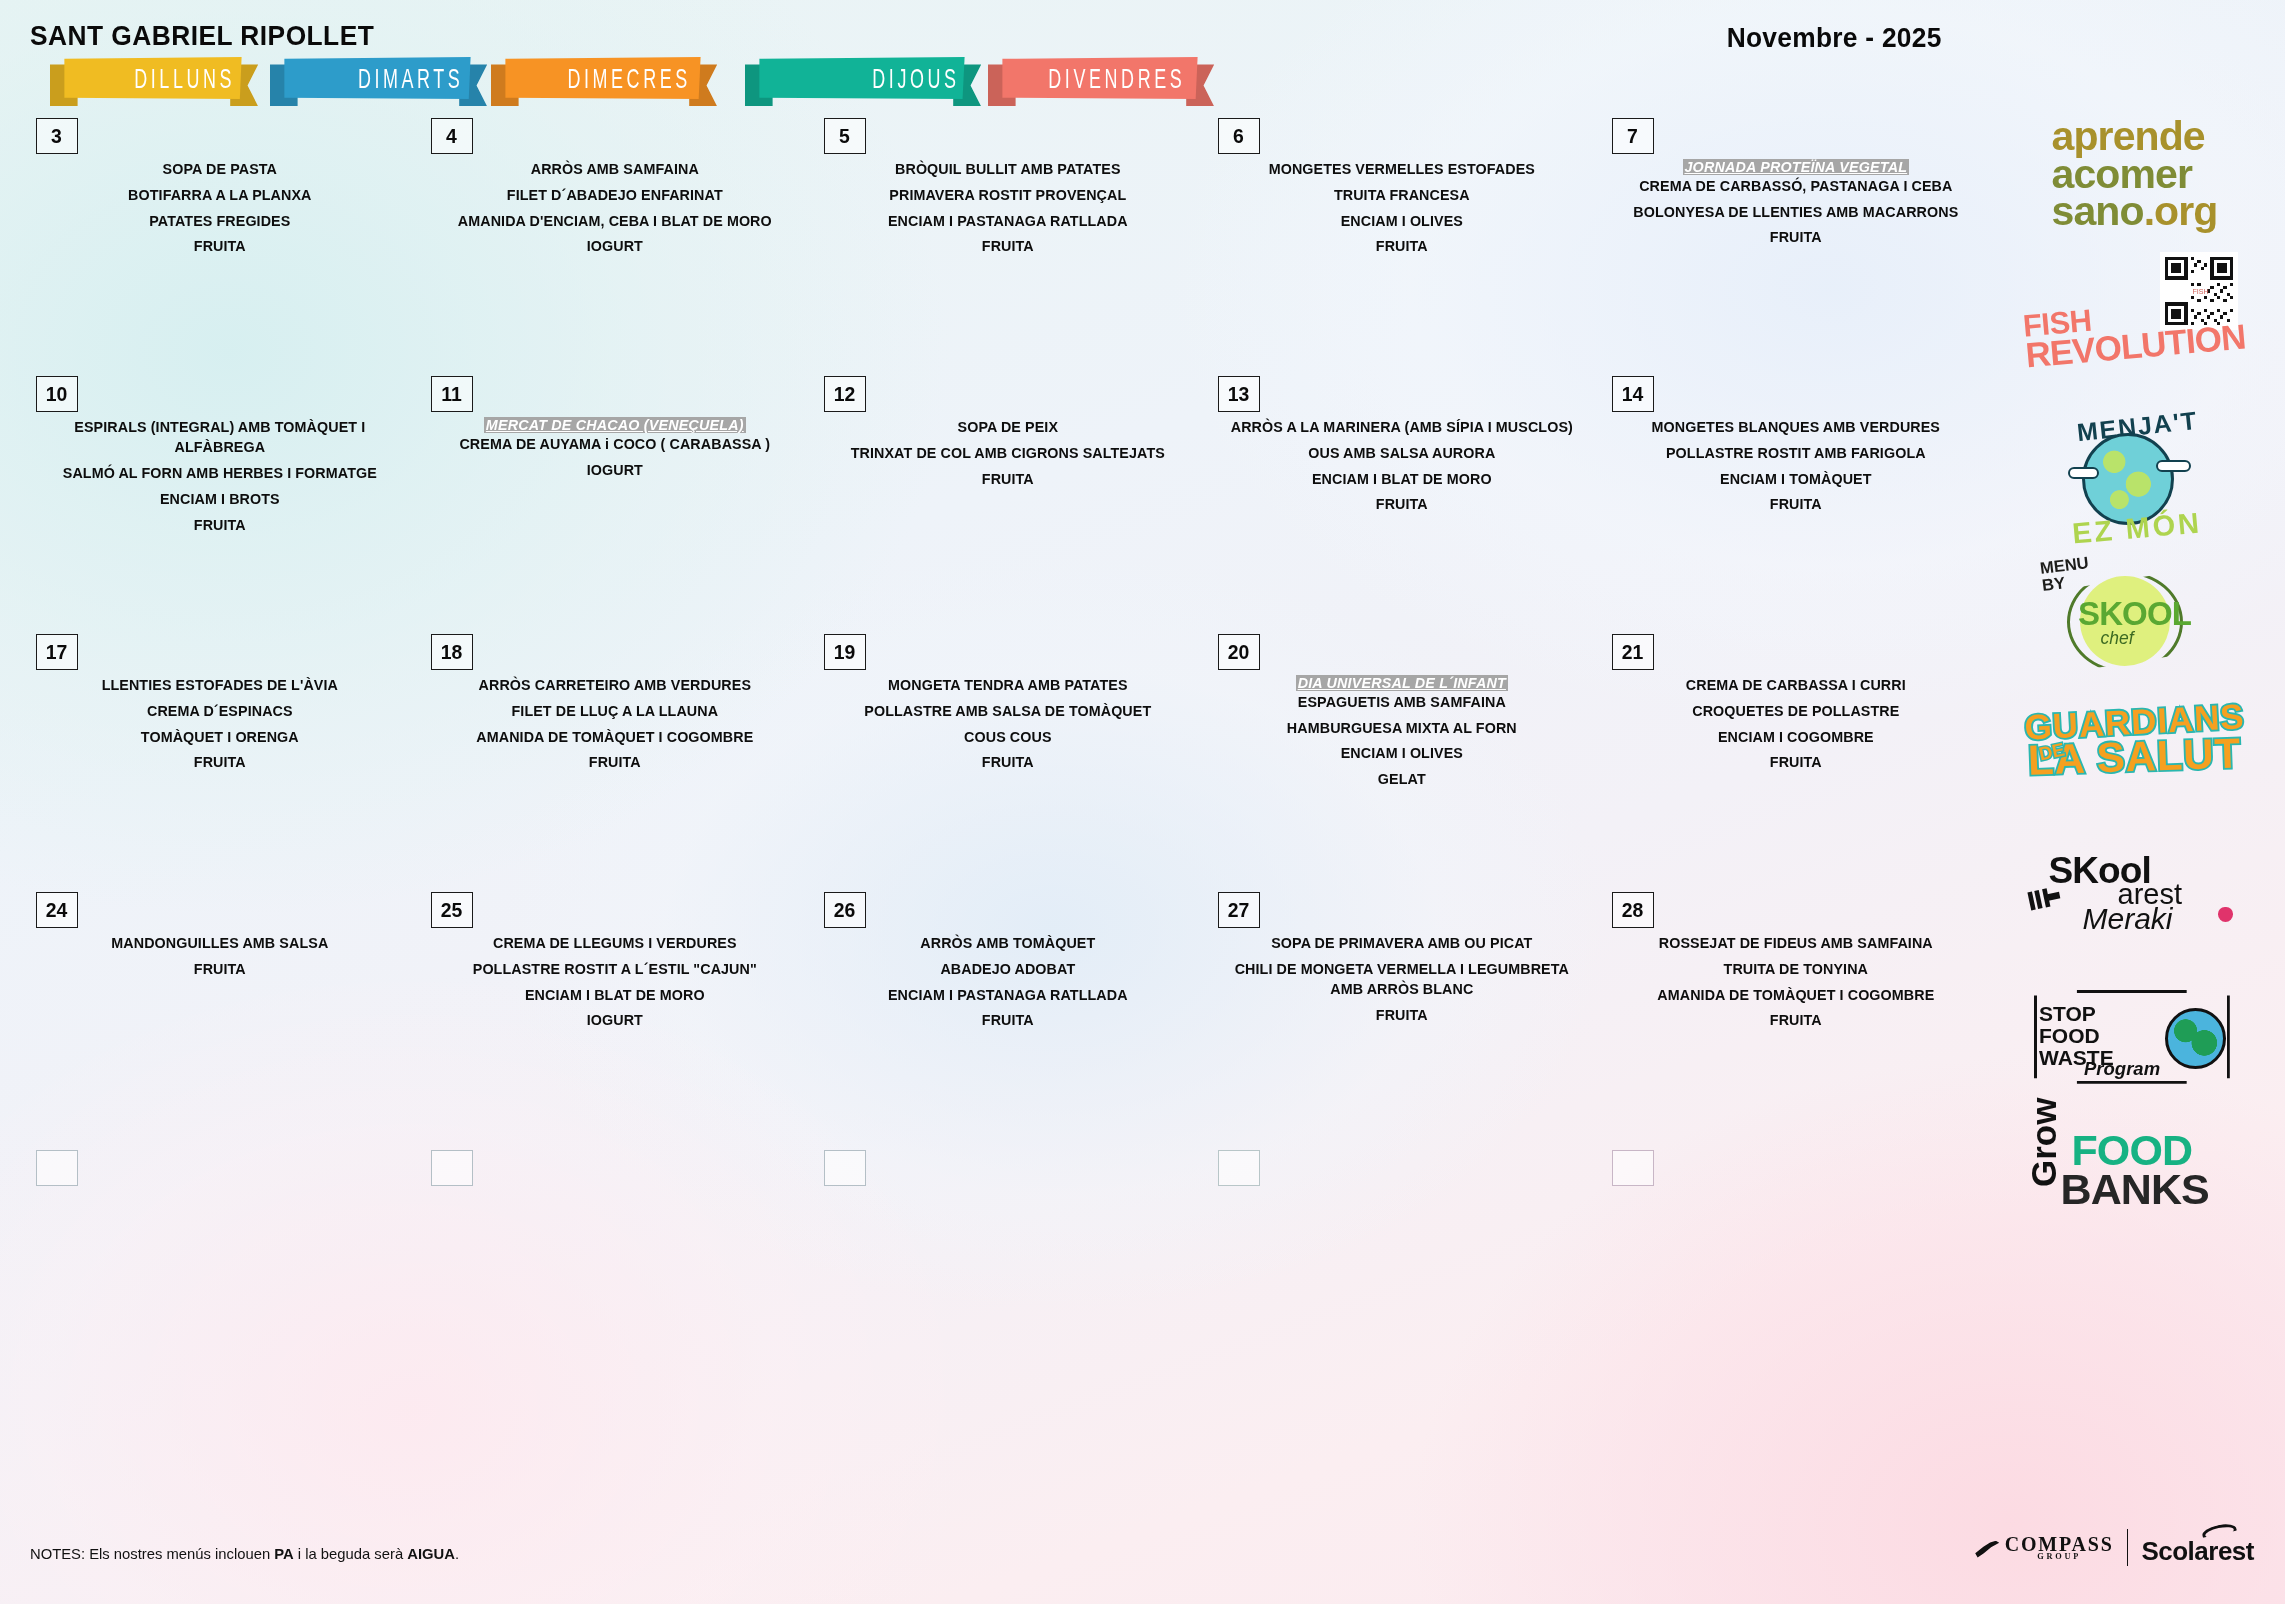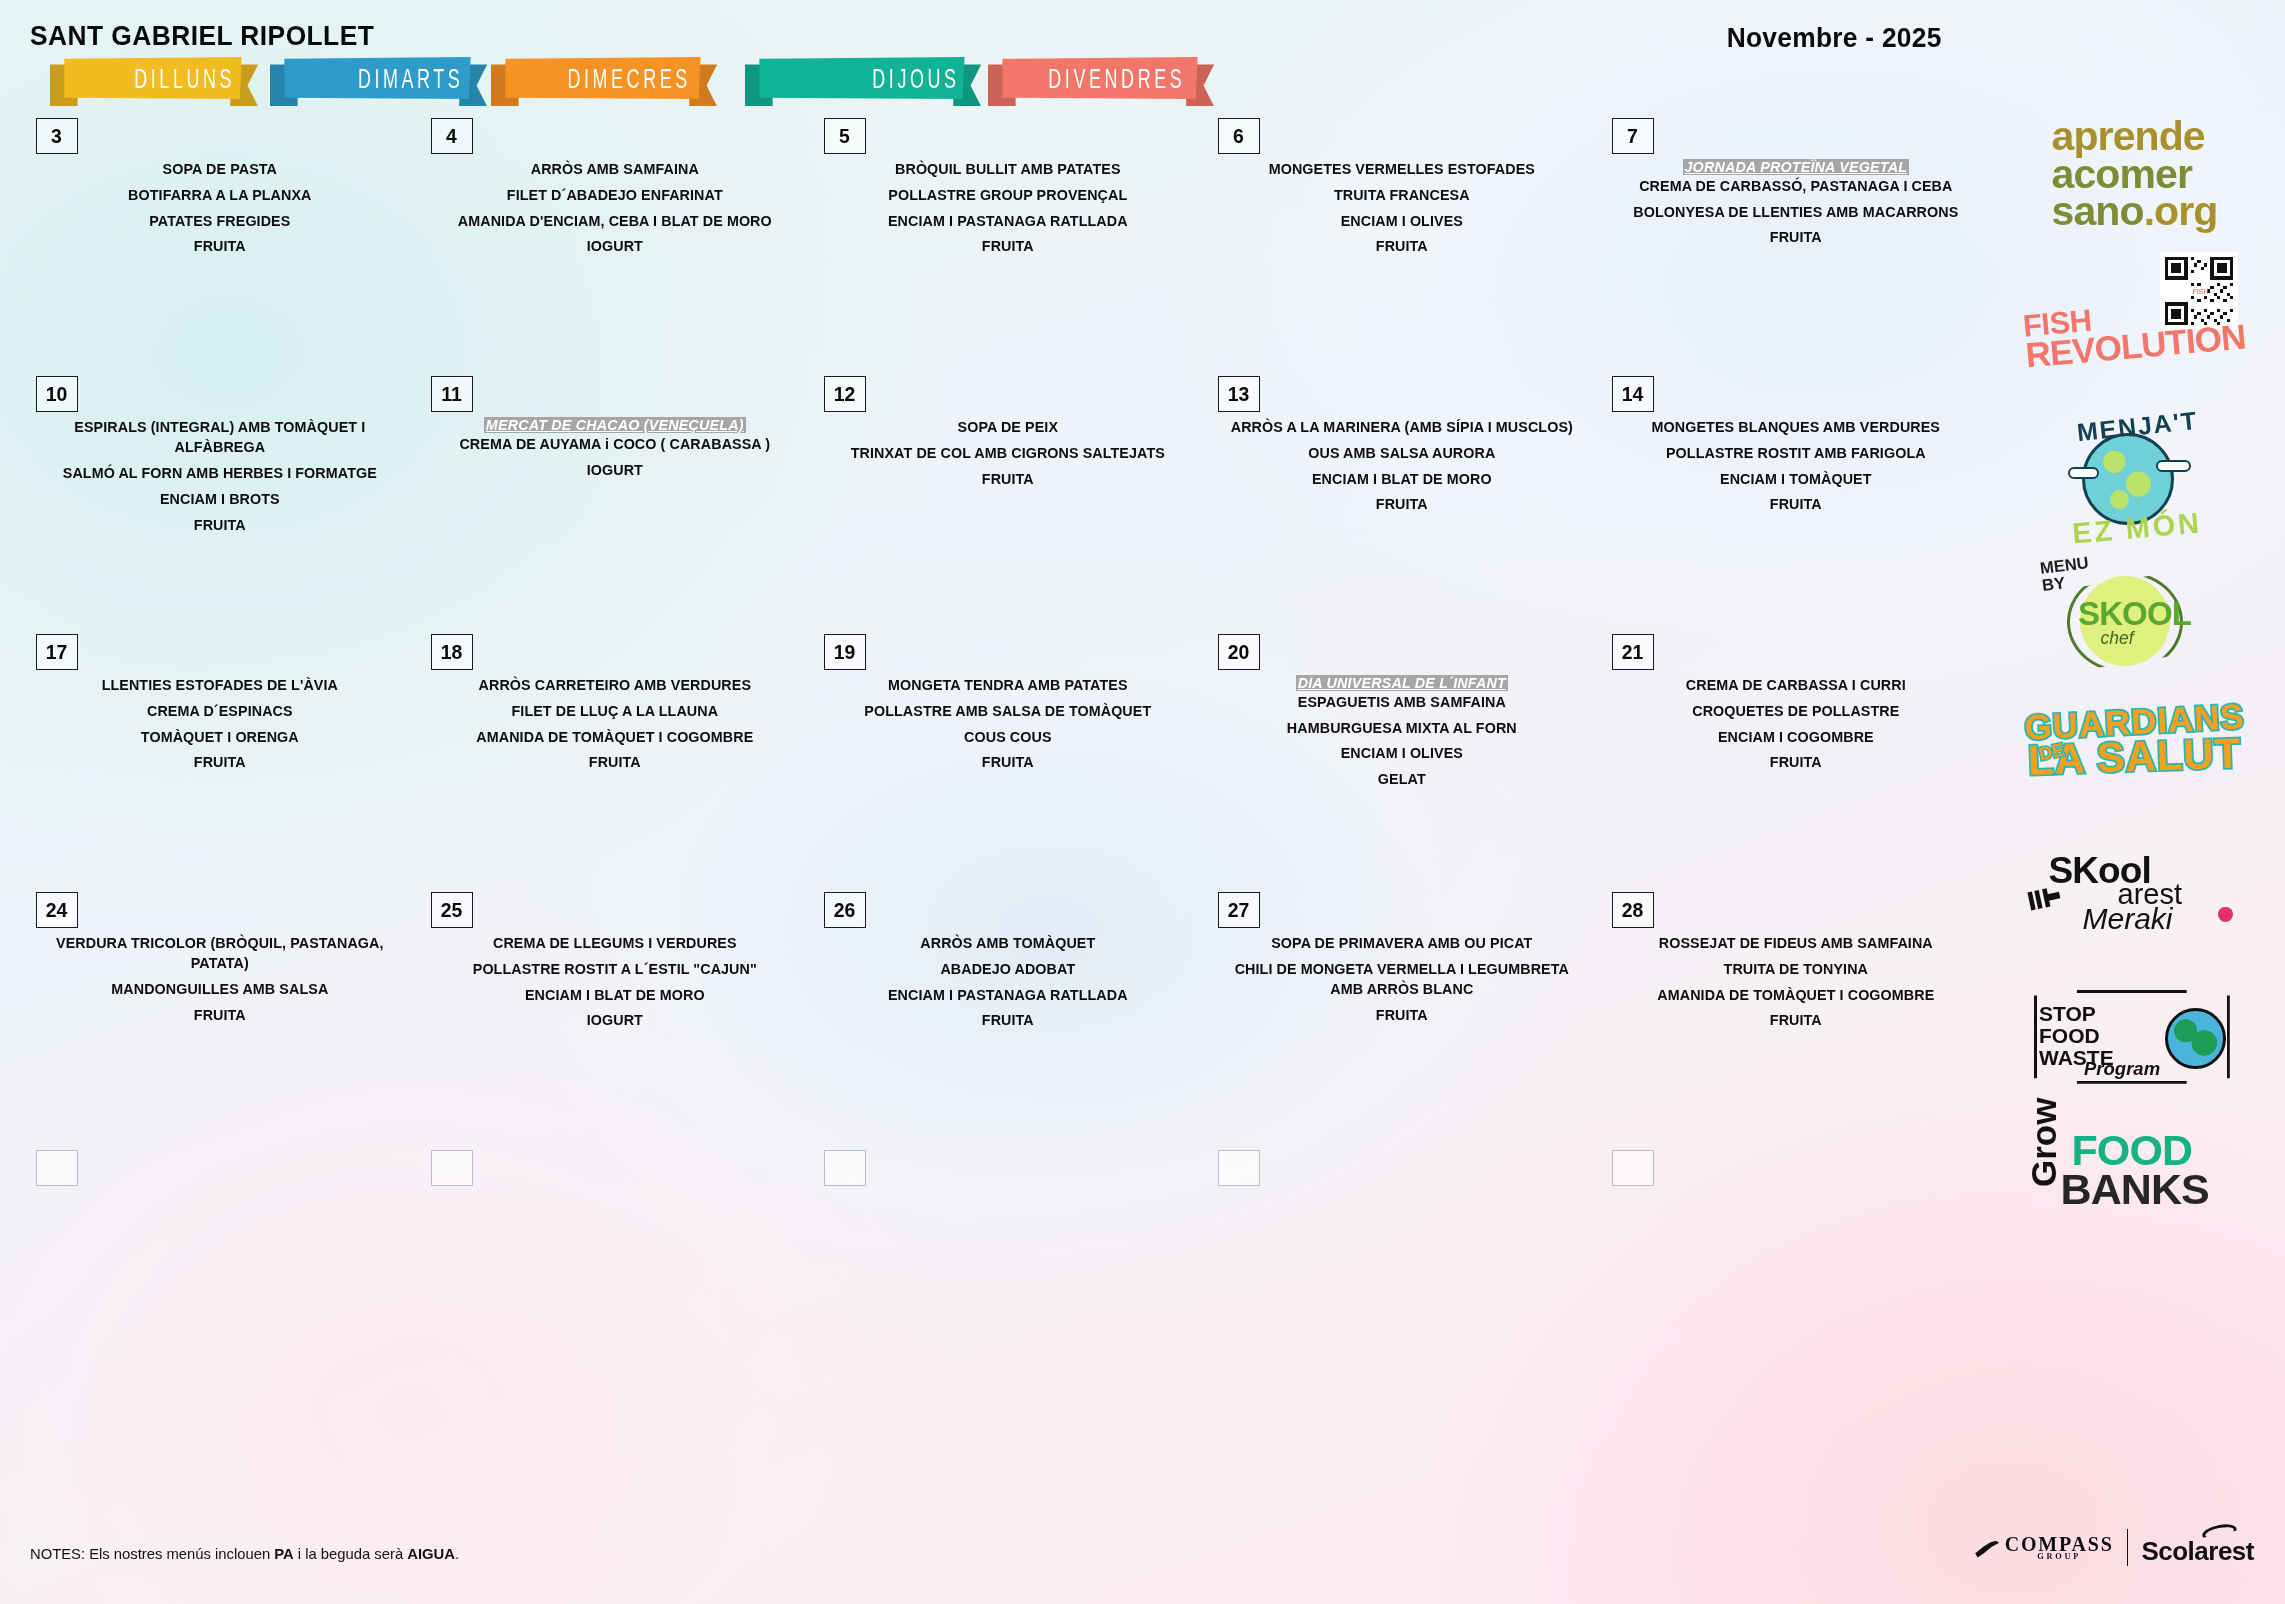--- a/index.html
+++ b/index.html
@@ -324,21 +324,21 @@
             <div class="dish">ARRÒS AMB SAMFAINA</div>
             <div class="dish">FILET D´ABADEJO ENFARINAT</div>
             <div class="dish">AMANIDA D'ENCIAM, CEBA I BLAT DE MORO</div>
             <div class="dish">IOGURT</div>
           </div>
         </div>
         <div class="cell" style="left: 818px;">
           <div class="daybox">5</div>
           <div class="menu">
             <div class="dish">BRÒQUIL BULLIT AMB PATATES</div>
-            <div class="dish">POLLASTRE GROUP PROVENÇAL</div>
+            <div class="dish">PRIMAVERA ROSTIT PROVENÇAL</div>
             <div class="dish">ENCIAM I PASTANAGA RATLLADA</div>
             <div class="dish">FRUITA</div>
           </div>
         </div>
         <div class="cell" style="left: 1212px;">
           <div class="daybox">6</div>
           <div class="menu">
             <div class="dish">MONGETES VERMELLES ESTOFADES</div>
             <div class="dish">TRUITA FRANCESA</div>
             <div class="dish">ENCIAM I OLIVES</div>
@@ -445,21 +445,20 @@
             <div class="dish">CROQUETES DE POLLASTRE</div>
             <div class="dish">ENCIAM I COGOMBRE</div>
             <div class="dish">FRUITA</div>
           </div>
         </div>
       </div>
       <div class="week">
         <div class="cell" style="left: 30px;">
           <div class="daybox">24</div>
           <div class="menu">
-            <div class="dish">VERDURA TRICOLOR (BRÒQUIL, PASTANAGA, PATATA)</div>
             <div class="dish">MANDONGUILLES AMB SALSA</div>
             <div class="dish">FRUITA</div>
           </div>
         </div>
         <div class="cell" style="left: 425px;">
           <div class="daybox">25</div>
           <div class="menu">
             <div class="dish">CREMA DE LLEGUMS I VERDURES</div>
             <div class="dish">POLLASTRE ROSTIT A L´ESTIL "CAJUN"</div>
             <div class="dish">ENCIAM I BLAT DE MORO</div>

